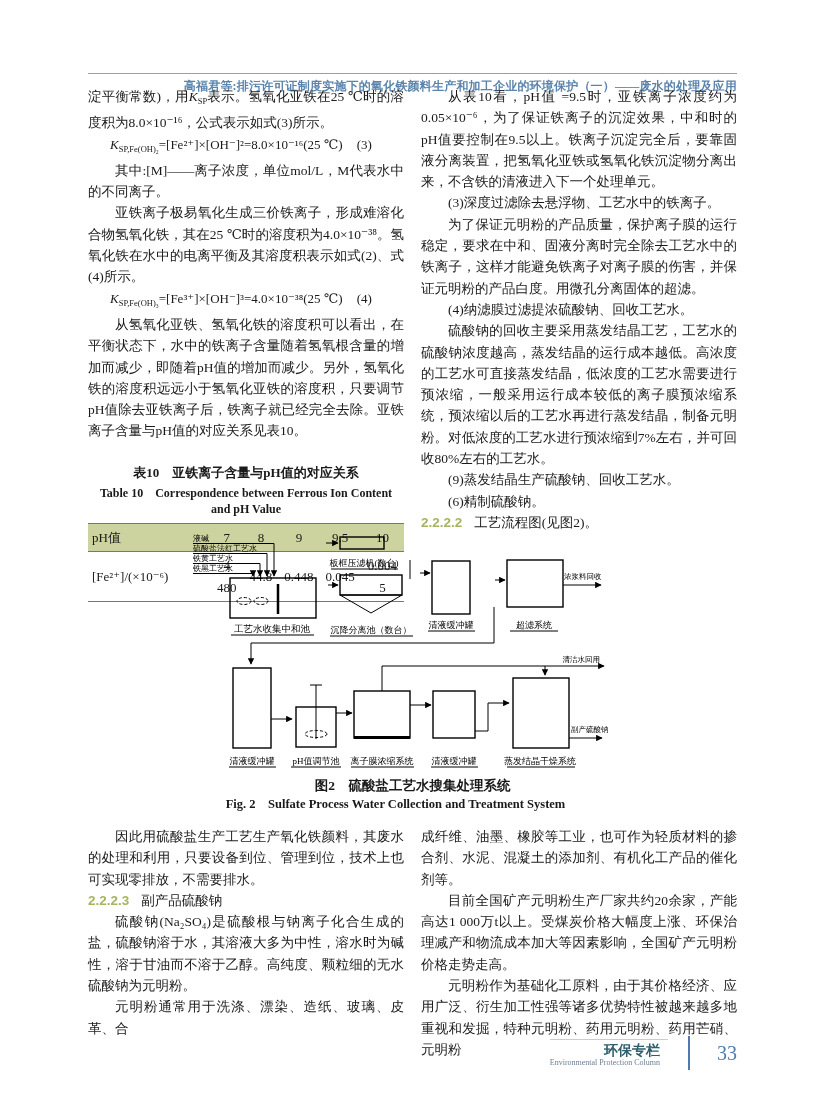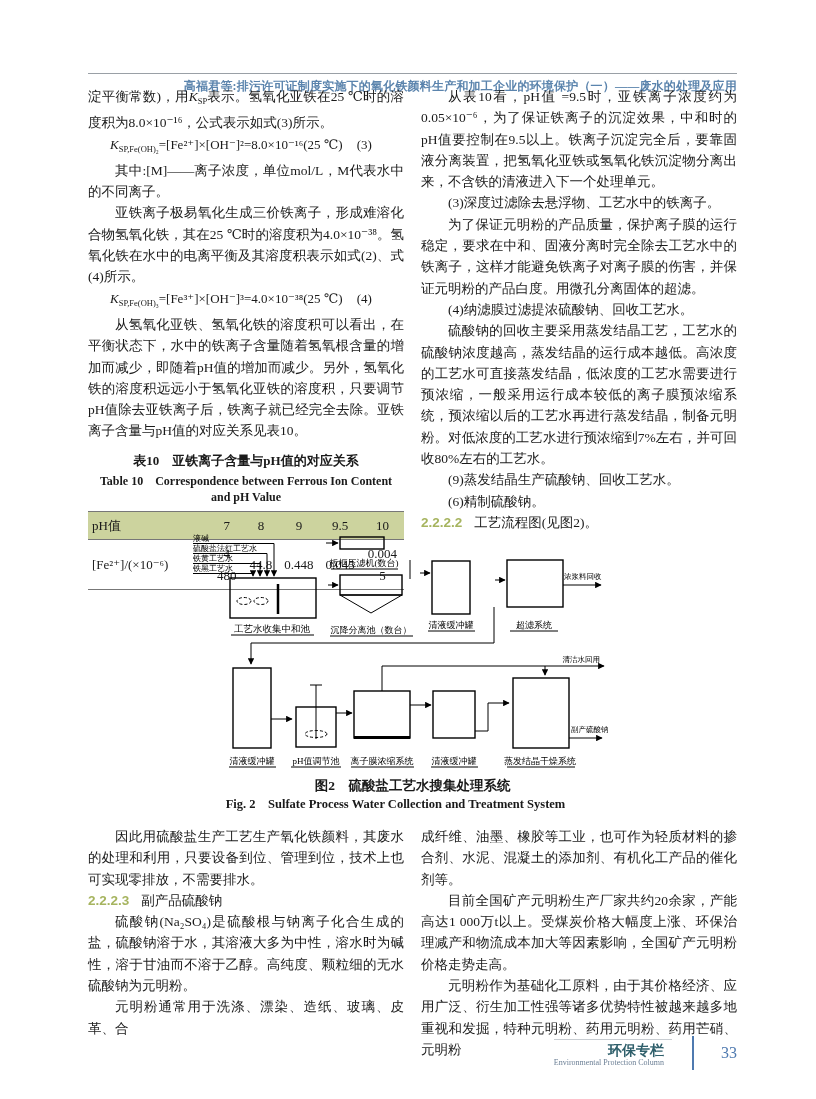--- a/index.html
+++ b/index.html
@@ -21,40 +21,40 @@
   .para{margin:0;text-indent:2em;}
   .para.noindent{text-indent:0;}
   .formula{margin:0;padding-left:22px;white-space:nowrap;font-size:13px;}
   .fk{font-style:italic;}
   .formula sub,.inlsub{font-size:8.5px;vertical-align:-3px;font-style:normal;}
   .fnum{margin-left:14px;}
   .secnum{color:var(--section_green,#a6b45f);font-family:"Liberation Sans","DejaVu Sans",sans-serif;
           font-weight:bold;margin-right:12px;}
   .secline{text-indent:0;margin:0;}
   
-  .tbl-title-cn{margin:8px 0 2px 0;text-align:center;font-weight:bold;font-size:13px;text-indent:0;}
+  .tbl-title-cn{margin:20px 0 2px 0;text-align:center;font-weight:bold;font-size:13px;text-indent:0;}
   .tbl-title-en{margin:0;text-align:center;font-weight:bold;font-size:12px;line-height:16px;text-indent:0;}
   table.t10{width:100%;border-collapse:collapse;margin-top:6px;
             border-top:1.5px solid #777;border-bottom:1.5px solid #777;font-size:13px;}
   table.t10 thead tr{background:var(--table_header_bg,#ccd39e);}
   table.t10 td,table.t10 th{padding:3px 6px;font-weight:normal;text-align:center;height:20px;}
   table.t10 td:first-child,table.t10 th:first-child{text-align:left;padding-left:4px;width:112px;}
   table.t10 thead th{border-bottom:1px solid #777;}
   
   #fig{top:533px;left:88px;width:650px;height:242px;}
   #fig svg{display:block;}
   #figcap-cn{top:777px;left:88px;width:649px;text-align:center;font-weight:bold;font-size:13.5px;}
   #figcap-en{top:796px;left:71px;width:649px;text-align:center;font-weight:bold;font-size:12.5px;}
   
   #footer{top:1036px;right:79px;display:flex;align-items:center;background:#fff;padding-left:10px;gap:20px;}
   #footer .names{text-align:right;padding:3px 8px 0 0;border-top:1px solid #c8cdd2;}
   #footer .cn{font-size:14px;font-weight:bold;color:var(--footer_teal,#2f5f6b);line-height:15px;}
   #footer .en{font-size:8px;color:#6b7f95;line-height:10px;}
   #footer .bar{width:2px;height:34px;background:var(--page_num_blue,#4f7ab0);}
-  #footer .num{font-size:16px;color:var(--page_num_blue,#4f7ab0);padding:0 0 0 7px;}
+  #footer .num{font-size:20px;color:var(--page_num_blue,#4f7ab0);padding:0 0 0 7px;}
   
   svg text{fill:#000;font-family:"Liberation Serif","DejaVu Serif",serif;}
 </style>
 </head>
 <body>
 
 <div id="hdr" class="abs">高福君等:排污许可证制度实施下的氧化铁颜料生产和加工企业的环境保护（一）——废水的处理及应用</div>
 <div id="hdr-rule" class="abs"></div>
 
 <div id="topcols" class="abs cols">

